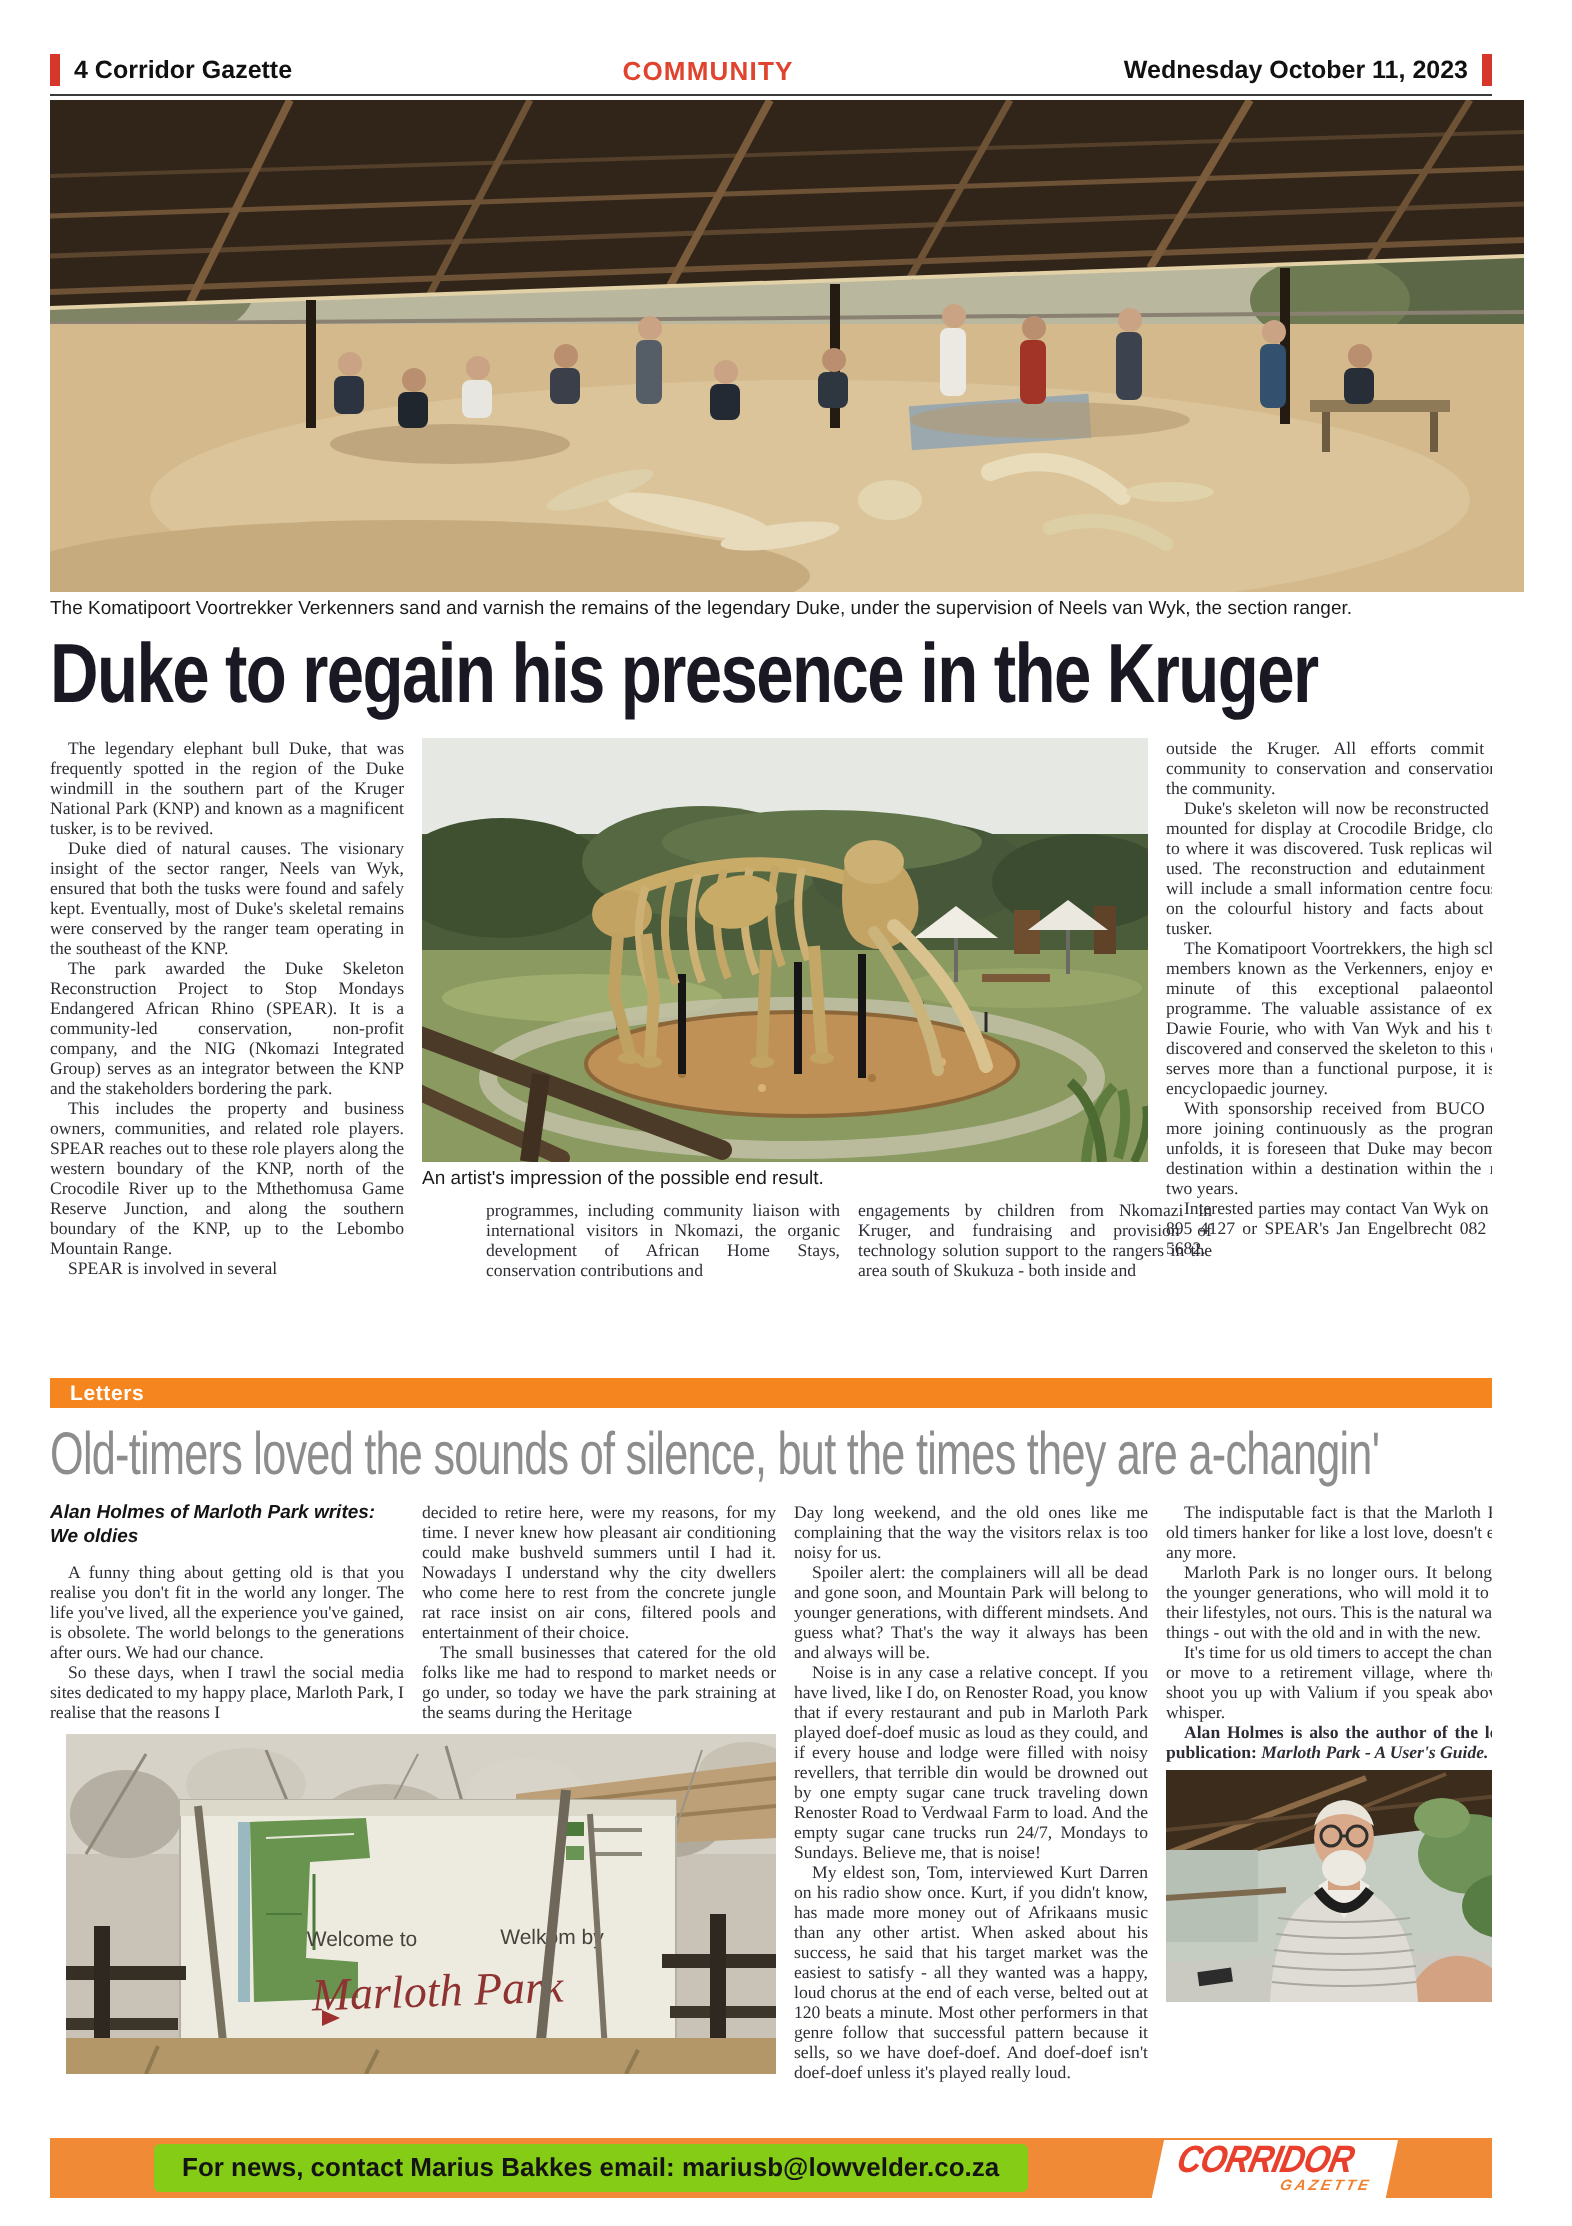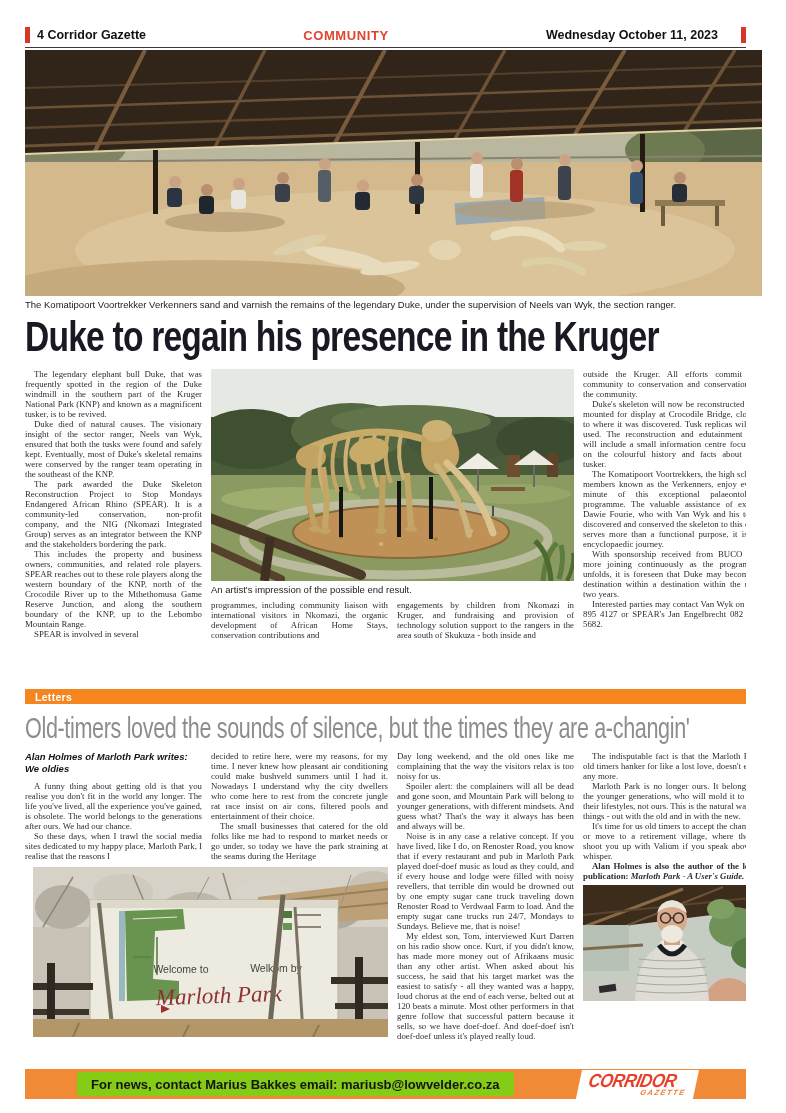--- a/index.html
+++ b/index.html
@@ -5,39 +5,39 @@
   * { margin:0; padding:0; box-sizing:border-box; }
   html,body { background:#fff; }
   body { width:786px; height:1113px; overflow:hidden; font-family:"Liberation Serif", serif; }
   .page { width:786px; height:1113px; padding:27px 40px 0 25px; }
 
   
   .masthead { display:flex; align-items:center; border-bottom:1.5px solid #3a3a3a; padding-bottom:4px; }
   .accent { width:5px; height:16px; background:#d7372b; }
   .pgnum { font-family:"Liberation Sans",sans-serif; font-weight:bold; font-size:12.5px; color:#111; margin-left:7px; }
   .section-title { flex:1; text-align:center; font-family:"Liberation Sans",sans-serif; font-weight:bold; font-size:13px; letter-spacing:.6px; color:#e0442e; }
-  .mdate { font-family:"Liberation Sans",sans-serif; font-weight:bold; font-size:12.5px; color:#111; margin-right:23px; }
+  .mdate { font-family:"Liberation Sans",sans-serif; font-weight:bold; font-size:12.5px; color:#111; margin-right:7px; }
 
   
   .photo { display:block; }
   .main-photo { width:737px; height:246px; margin-top:2px; }
   .caption { font-family:"Liberation Sans",sans-serif; font-size:9.5px; color:#1c1c1c; margin-top:3px; }
 
   .headline { margin-top:5px; white-space:nowrap; font-family:"Liberation Sans",sans-serif;
               font-weight:bold; font-size:42px; color:#191823; letter-spacing:-1px;
               transform:scaleX(.8); transform-origin:left; line-height:1.05; }
 
   
   .cols { display:flex; gap:9px; margin-top:10px; height:314px; overflow:hidden; }
   .col { width:177px; flex:none; }
   .colmid { width:363px; flex:none; }
   .cols p, .letter-cols p { font-size:8.8px; line-height:10px; text-align:justify; color:#2e2d36; text-indent:9px; }
   p.cont { text-indent:0; }
   .inset-photo { width:363px; height:212px; }
-  .subcols { display:flex; gap:9px; margin-top:5px; }
+  .subcols { display:flex; gap:9px; margin-top:5px;margin-left:32px; }
   .subcol { width:177px; flex:none; }
 
   
   .letters-bar { margin-top:6px; height:15px; background:#f5861f; display:flex; align-items:center; }
   .letters-label { font-family:"Liberation Sans",sans-serif; font-weight:bold; font-size:10.5px; color:#fff; padding-left:10px; letter-spacing:.3px; }
   .letters-headline { margin-top:7px; margin-bottom:7px; white-space:nowrap; font-family:"Liberation Sans",sans-serif;
                       font-weight:normal; font-size:30px; color:#8d8d8d; letter-spacing:-.5px;
                       transform:scaleX(.72); transform-origin:left; line-height:1.1; }
   .letter-cols { display:flex; gap:9px; height:308px; overflow:hidden; }
   .byline { font-family:"Liberation Sans",sans-serif; font-weight:bold; font-style:italic; font-size:9.5px; color:#141414; line-height:11.5px; margin-bottom:7px; }

